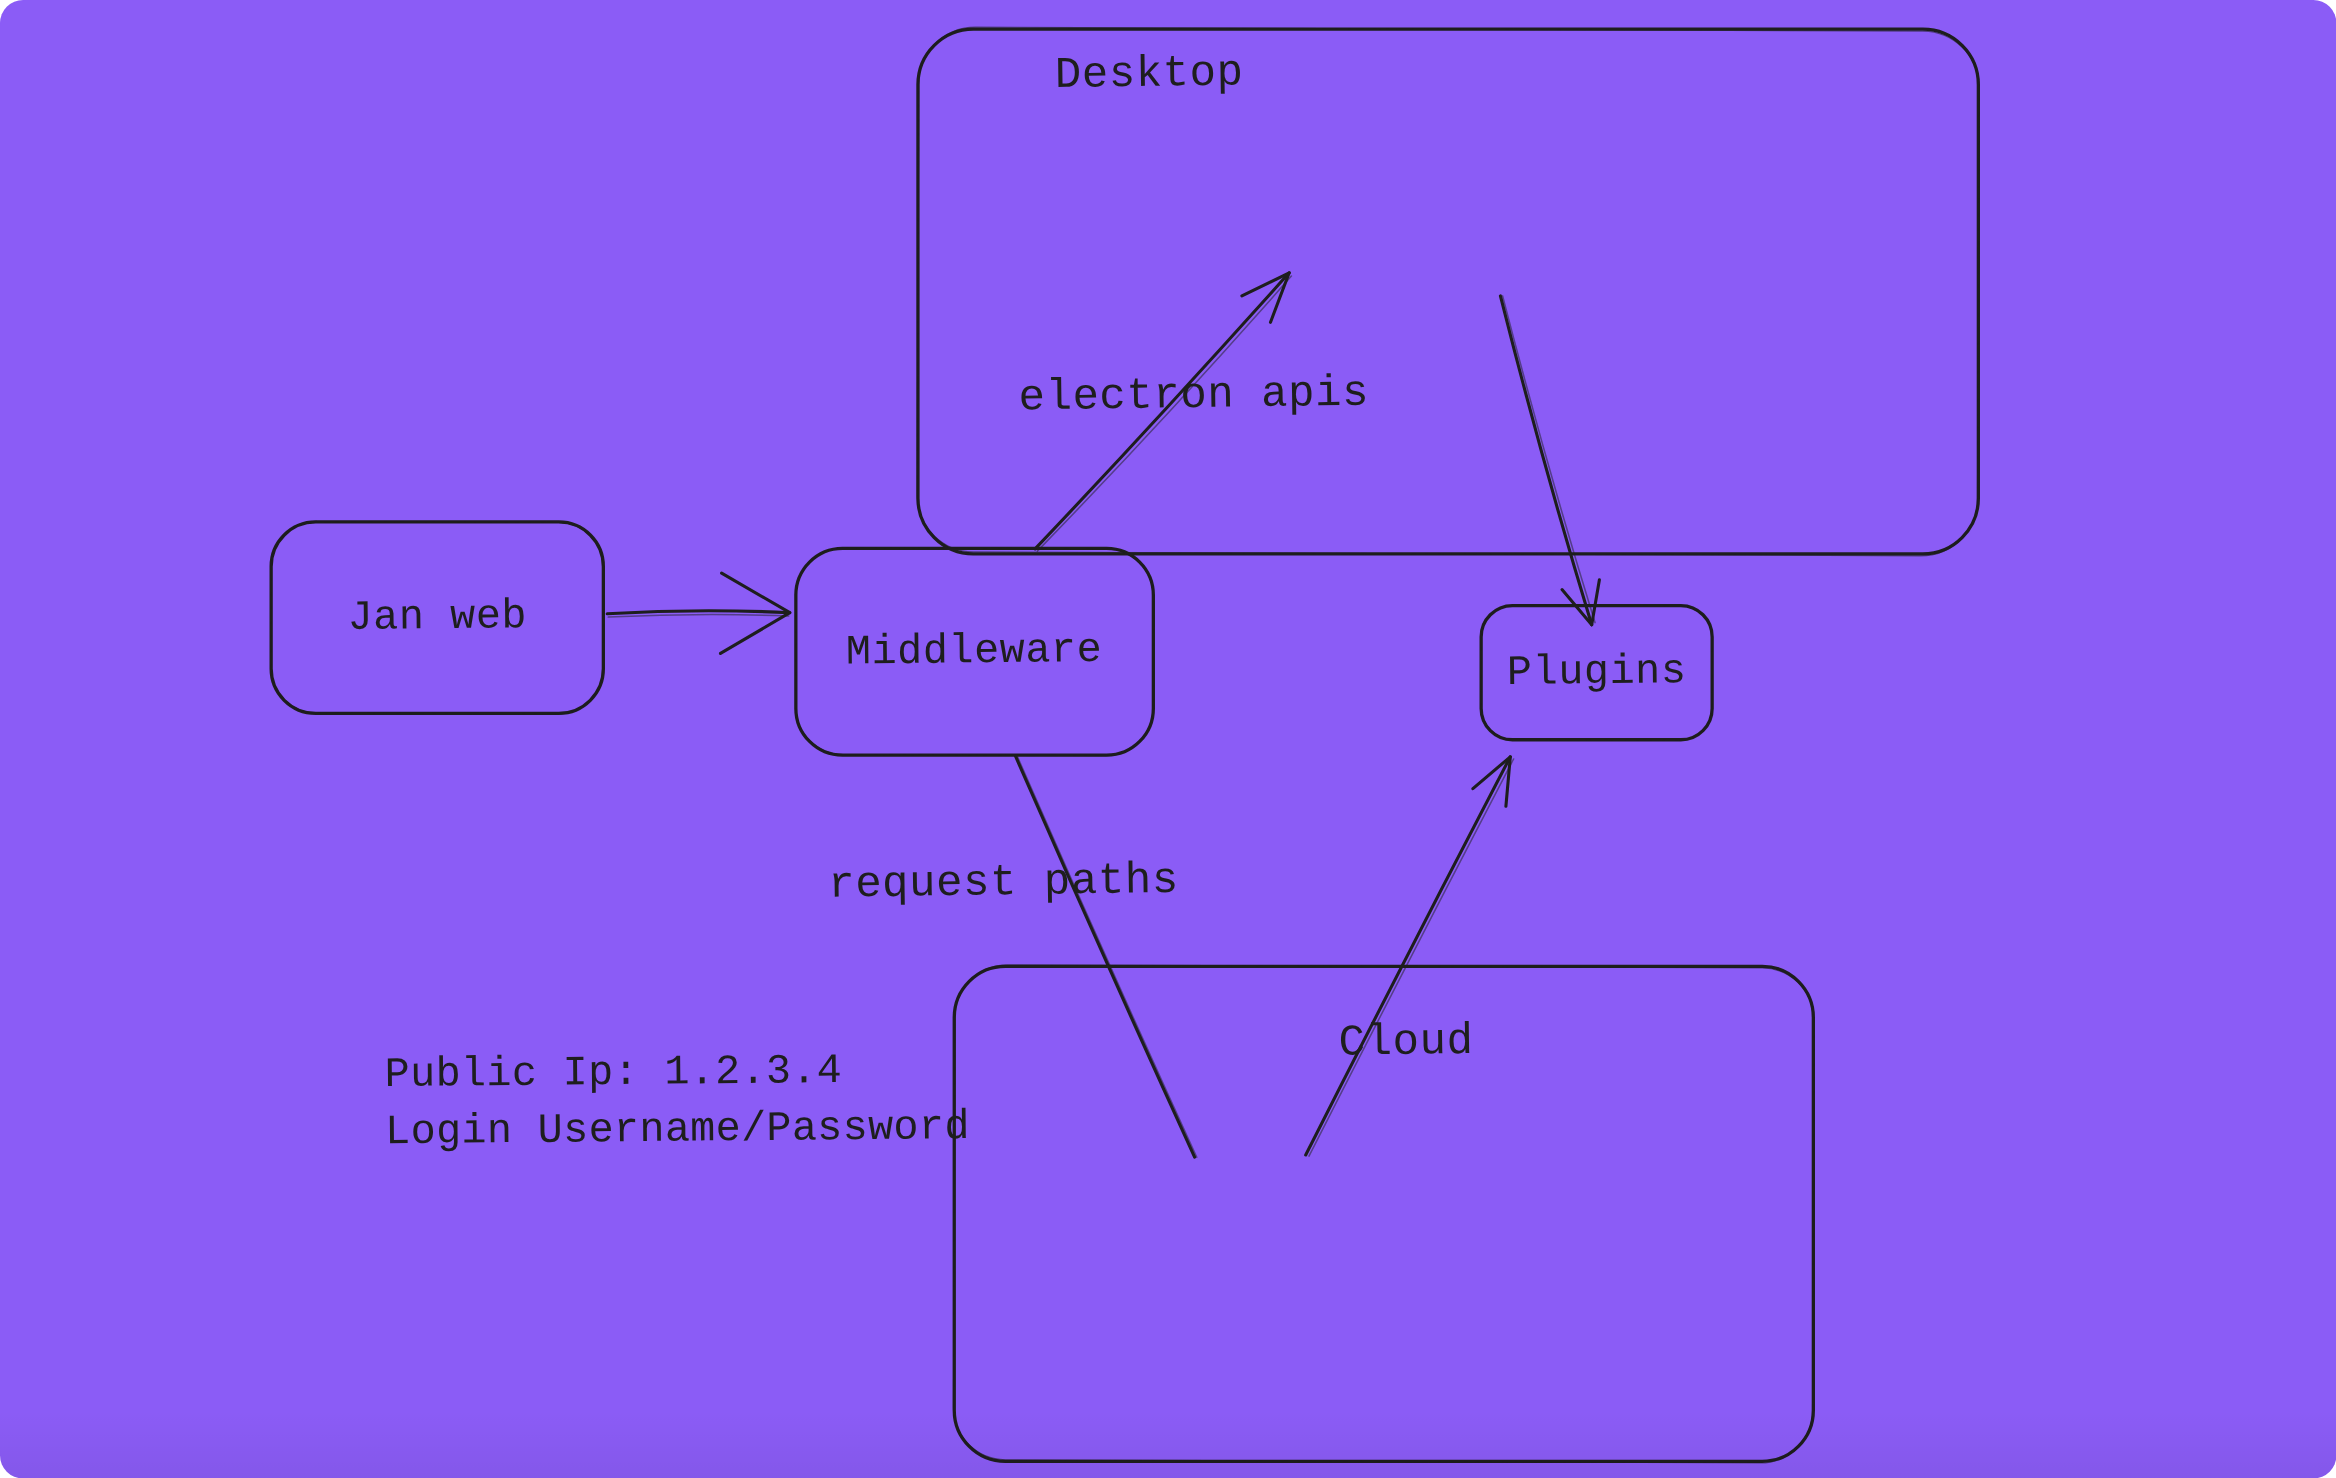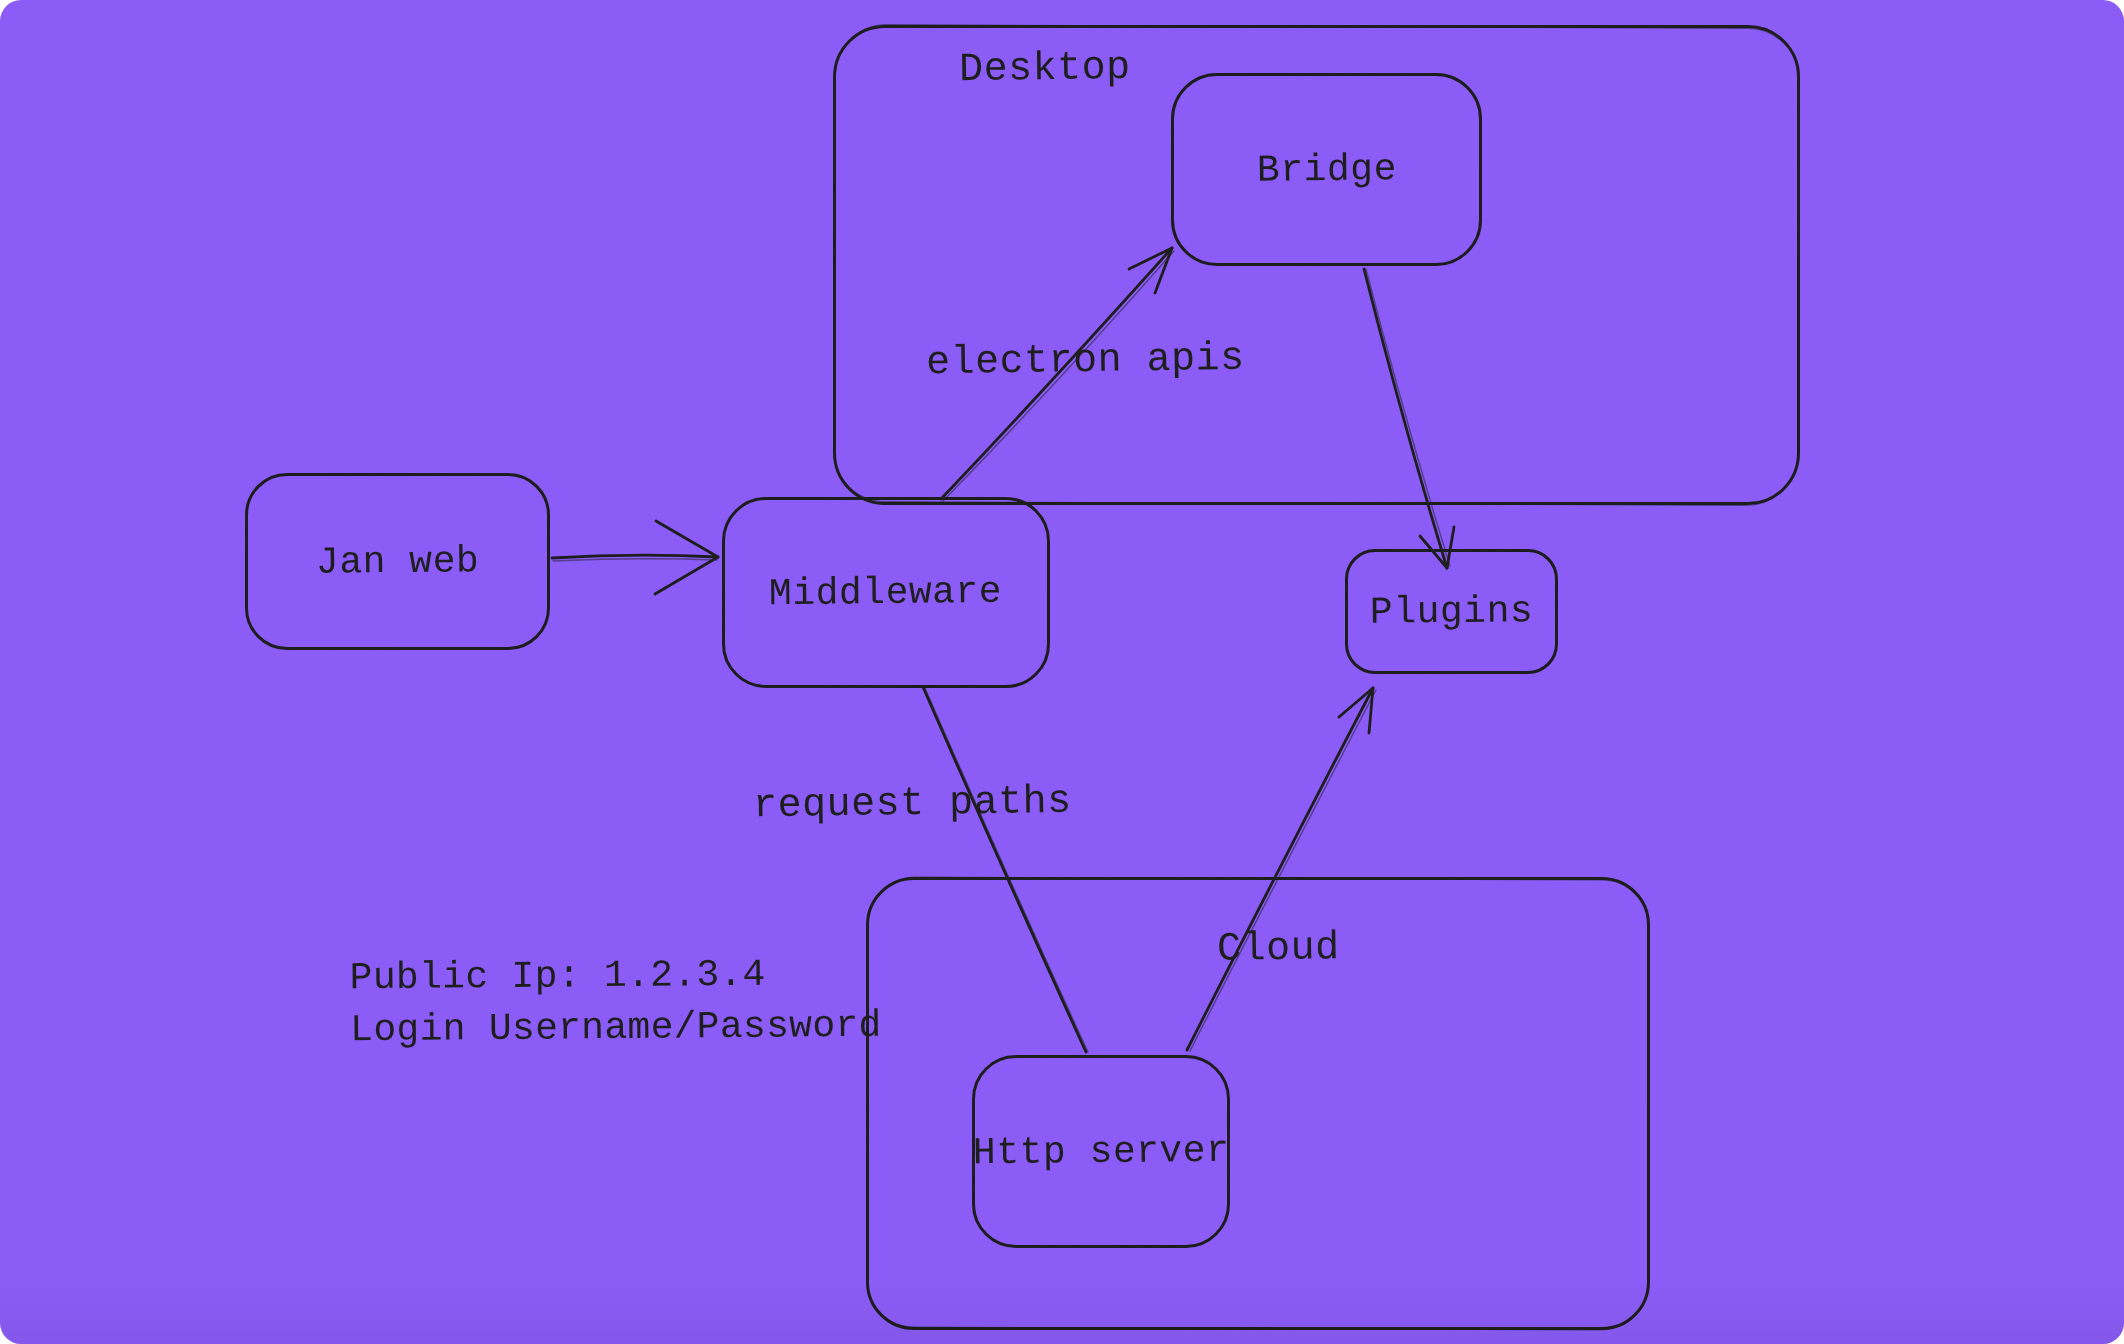--- a/index.html
+++ b/index.html
@@ -130,31 +130,25 @@
   <div class="floating-text" style="left:1217px; top:926px;">Cloud</div>
 
   <div class="shape node" style="left:722px; top:497px; width:328px; height:191px; border-radius:44px;">
     <span class="label">Middleware</span>
   </div>
 
   <div class="shape node" style="left:245px; top:473px; width:305px; height:177px; border-radius:42px;">
     <span class="label">Jan web</span>
   </div>
 
-  <div class="shape node" style="left:1171px; top:73px; width:311px; height:193px; border-radius:46px;">
-    <span class="label">Bridge</span>
-  </div>
 
   <div class="shape node" style="left:1345px; top:549px; width:213px; height:125px; border-radius:30px;">
     <span class="label">Plugins</span>
   </div>
 
-  <div class="shape node" style="left:972px; top:1055px; width:258px; height:193px; border-radius:44px;">
-    <span class="label">Http server</span>
-  </div>
 
   <div class="floating-text" style="left:926px; top:338px;">electron apis</div>
   <div class="floating-text" style="left:753px; top:781px;">request paths</div>
 
   <div class="note" style="left:350px; top:950px;">
     <div>Public Ip: 1.2.3.4</div>
     <div>Login Username/Password</div>
   </div>
 
   <div class="bottom-fade"></div>

